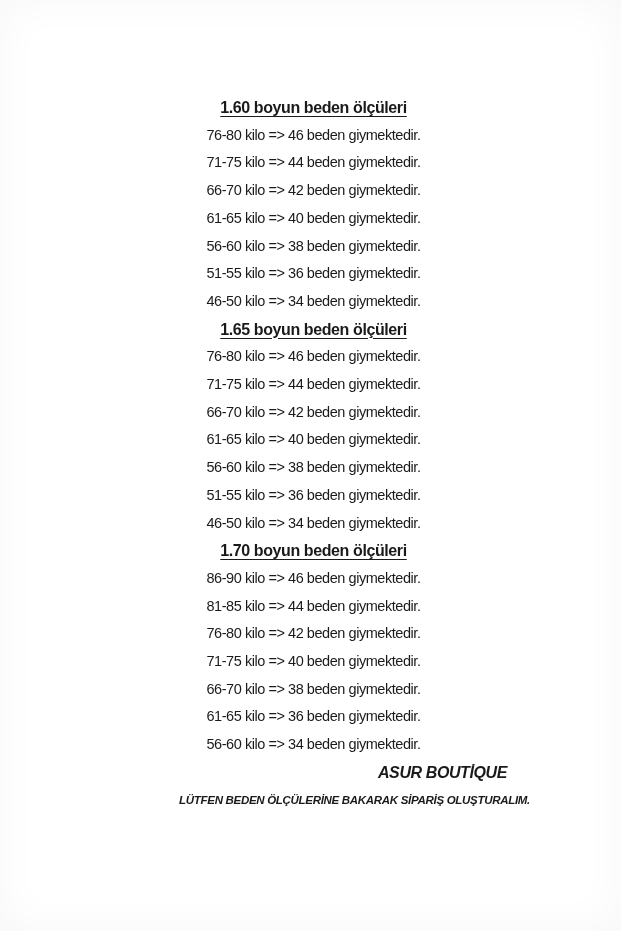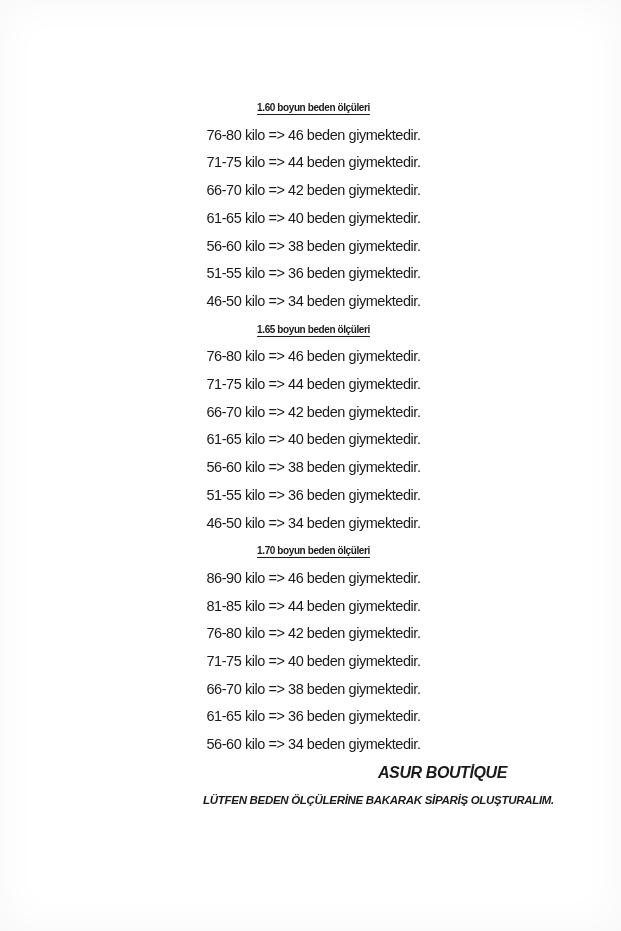--- a/index.html
+++ b/index.html
@@ -17,21 +17,21 @@
     color: #1a1a1a;
     box-shadow: inset 0 0 45px rgba(0,0,0,0.035);
   }
   .content {
     padding-top: 94px;
     padding-left: 6px;
     text-align: center;
   }
   .section-title {
     margin: 0;
-    font-size: 10px;
+    font-size: 16px;
     font-weight: bold;
     line-height: 27.7px;
     letter-spacing: -0.4px;
     text-decoration: underline;
     text-underline-offset: 3px;
   }
   .line {
     margin: 0;
     font-size: 14.5px;
     font-weight: normal;
@@ -48,21 +48,21 @@
     padding-right: 114px;
     font-size: 16px;
     font-weight: bold;
     font-style: italic;
     line-height: 27.7px;
     letter-spacing: -0.4px;
   }
   .note {
     margin: 0;
     text-align: right;
-    padding-right: 67px;
+    padding-right: 91px;
     font-size: 11.5px;
     font-weight: bold;
     font-style: italic;
     line-height: 27.7px;
     letter-spacing: -0.3px;
     white-space: nowrap;
   }
 </style>
 </head>
 <body>

